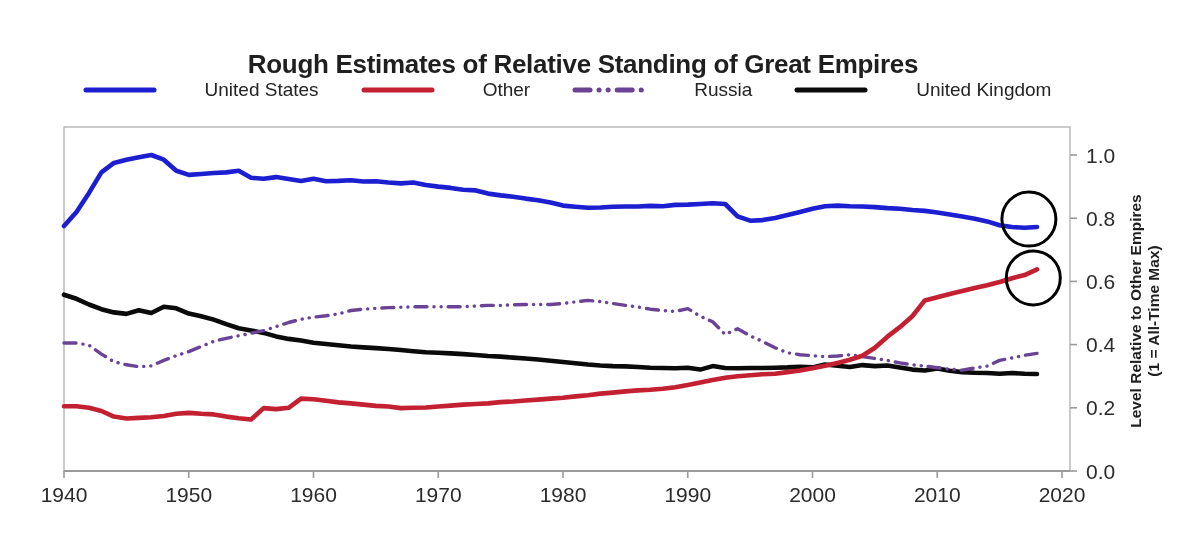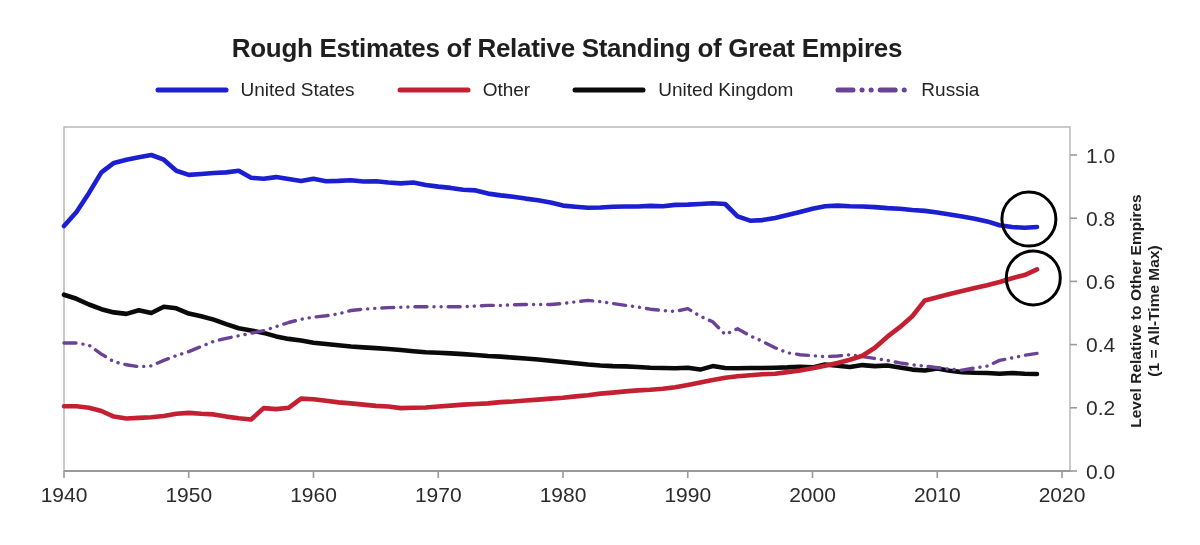--- a/index.html
+++ b/index.html
@@ -6,30 +6,30 @@
   .fig{
     position:relative;
     width:1200px;height:545px;
     background:#ffffff;
     font-family:"Liberation Sans",sans-serif;
     overflow:hidden;
   }
   .fig svg.plot{position:absolute;top:0;left:0;}
   .title{
     position:absolute;top:33px;left:0;width:1134px;
-    margin:0;text-align:center;
+    margin:16px;text-align:center;
     font-size:26px;font-weight:700;letter-spacing:-0.3px;
     color:#1f1f1f;
   }
   .legend{
     position:absolute;top:79px;left:0;width:1134px;
     display:flex;justify-content:center;align-items:center;gap:42px;
   }
   .legend-item{display:flex;align-items:center;gap:12px;}
-  .legend-label{font-size:19px;color:#242424;white-space:nowrap;}
+  .legend-label{font-size:19px;color:#242424;white-space:nowrap;margin-left:36px;}
   text{font-family:"Liberation Sans",sans-serif;}
 </style>
 </head>
 <body>
 
 <div class="fig">
   <svg class="plot" id="plot" width="1200" height="545" viewBox="0 0 1200 545">
       <rect x="64" y="127" width="1006" height="344" fill="none" stroke="#b4b4b4" stroke-width="1.4"></rect>
       <line x1="64" y1="471" x2="1070" y2="471" stroke="#9a9a9a" stroke-width="1.8"></line>
       <line x1="64" y1="471" x2="64" y2="478" stroke="#9a9a9a" stroke-width="1.6"></line>
@@ -80,24 +80,24 @@
         <span class="legend-label">United States</span>
       </div>
       <div class="legend-item">
         <svg width="74" height="10">
           <line x1="3" x2="71" y1="5" y2="5" stroke="#c32031" stroke-width="5" stroke-linecap="round"></line>
         </svg>
         <span class="legend-label">Other</span>
       </div>
       <div class="legend-item">
         <svg width="74" height="10">
+          <line x1="3" x2="71" y1="5" y2="5" stroke="#6b4396" stroke-width="5" stroke-linecap="round" stroke-dasharray="15 9 0.1 9 0.1 9"></line>
+        </svg>
+        <span class="legend-label">Russia</span>
+      </div>
+      <div class="legend-item">
+        <svg width="74" height="10">
           <line x1="3" x2="71" y1="5" y2="5" stroke="#0a0a0a" stroke-width="5" stroke-linecap="round"></line>
         </svg>
         <span class="legend-label">United Kingdom</span>
-      </div>
-      <div class="legend-item">
-        <svg width="74" height="10">
-          <line x1="3" x2="71" y1="5" y2="5" stroke="#6b4396" stroke-width="5" stroke-linecap="round" stroke-dasharray="15 9 0.1 9 0.1 9"></line>
-        </svg>
-        <span class="legend-label">Russia</span>
       </div>
     </div>
 </div>
 
 </body></html>

